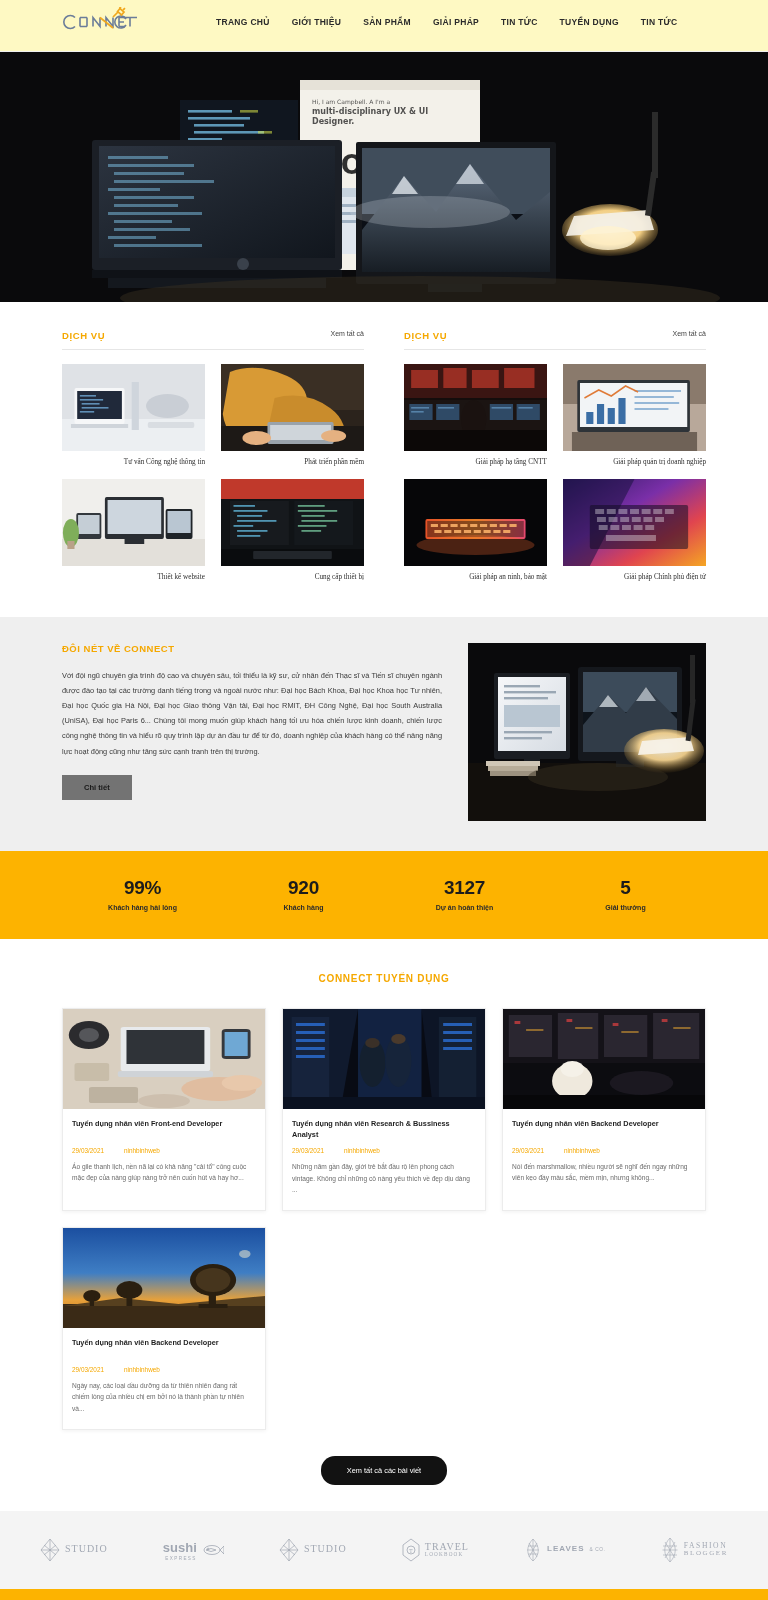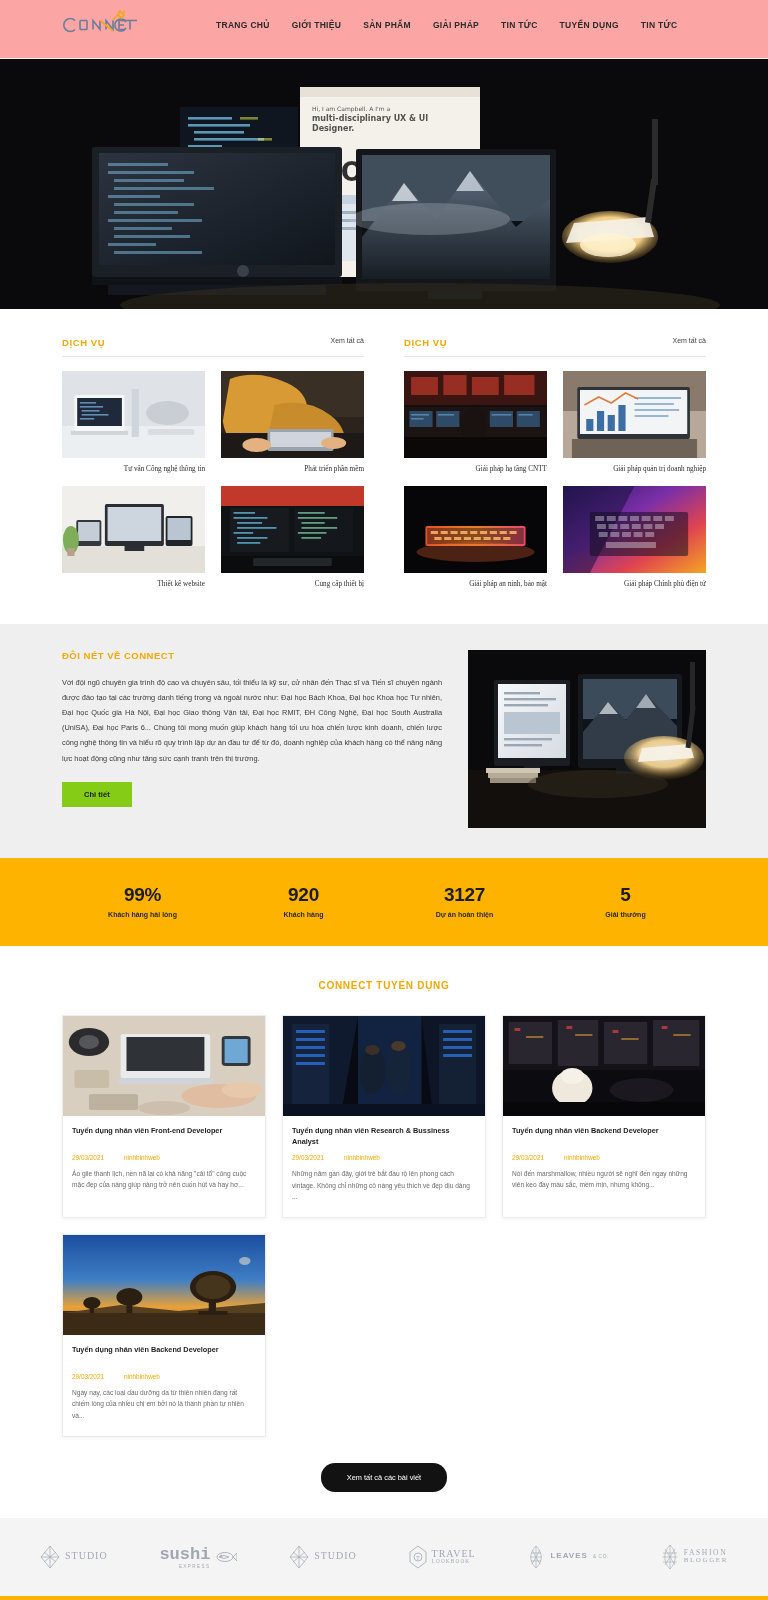--- a/index.html
+++ b/index.html
@@ -5,22 +5,22 @@
   * { box-sizing: border-box; margin: 0; padding: 0; }
   body {
     width: 768px;
     font-family: "Liberation Sans", sans-serif;
     background: #ffffff;
     color: #333;
     -webkit-font-smoothing: antialiased;
   }
   
   .header {
-    height: 59px;
-    background: #fca5a5;
+    height: 52px;
+    background: #fef9c3;
     display: flex;
     align-items: center;
     padding: 0 0 8px 0;
     border-bottom: 1px solid #f0f0f0;
   }
   .logo-wrap {
     width: 180px;
     padding-left: 62px;
     display: flex;
     align-items: center;
@@ -121,21 +121,21 @@
   }
   .about-body {
     font-size: 7.4px;
     line-height: 2.05;
     color: #3a3a3a;
     text-align: justify;
   }
   .about-btn {
     display: inline-block;
     margin-top: 16px;
-    background: #84cc16;
+    background: #737373;
     color: #1a1a1a;
     font-size: 7.6px;
     font-weight: bold;
     padding: 8px 22px;
     border: none;
     cursor: pointer;
   }
   .about-right {
     width: 238px;
     flex: 0 0 238px;
@@ -242,23 +242,23 @@
   }
   .partner-text {
     font-family: "Liberation Serif", serif;
     font-size: 10px;
     letter-spacing: 1px;
     color: #3c4a63;
     line-height: 1.05;
   }
   .partner-text small { display:block; font-size: 5.2px; letter-spacing: 1.2px; }
   .partner-sushi {
-    font-family: Liberation Mono, monospace;
+    font-family: Liberation Sans, sans-serif;
     font-weight: bold;
-    font-size: 17px;
+    font-size: 13px;
     color: #3c4a63;
   }
 
   
   .footer {
     background: #fdb300;
     padding: 24px 40px 22px 40px;
     text-align: center;
   }
   .footer-logo { display: flex; justify-content: center; margin-bottom: 14px; }

